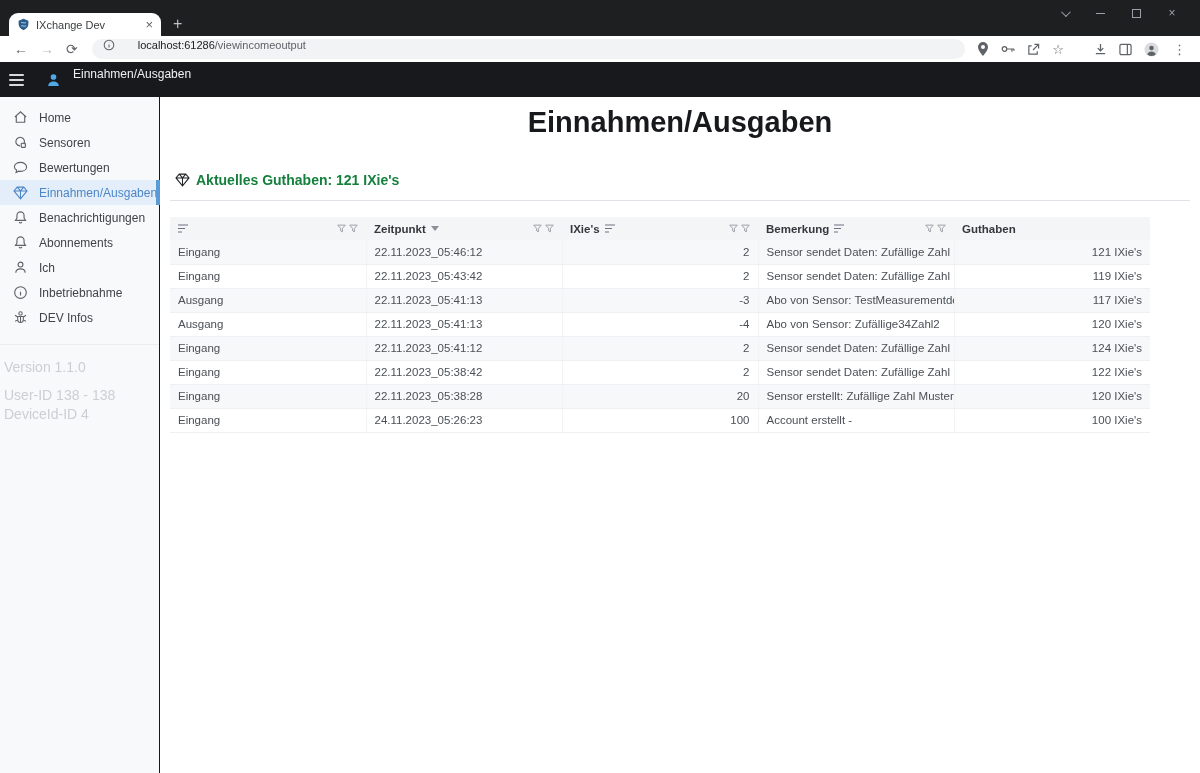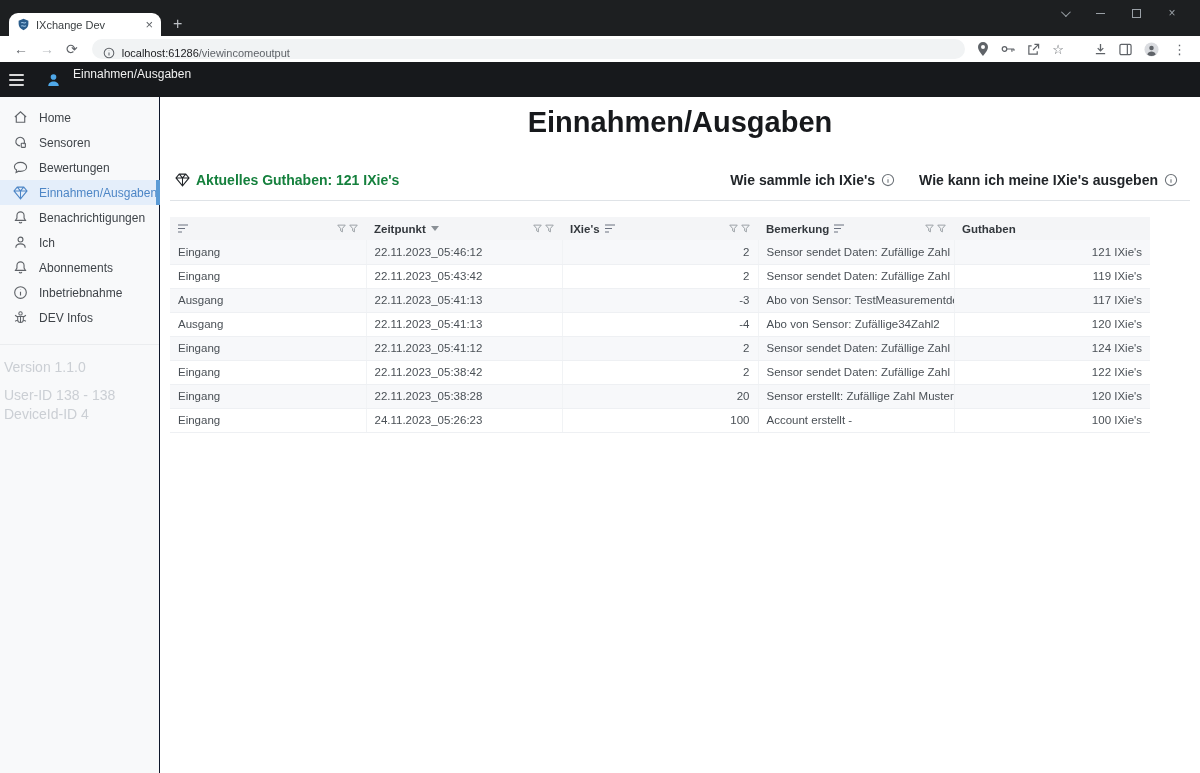--- a/index.html
+++ b/index.html
@@ -14,21 +14,21 @@
   .newtab{color:#bdc1c6;font-size:16px;margin:0 0 4px 12px;line-height:1}
   .win-controls{position:absolute;right:10px;top:0;height:26px;display:flex;align-items:center;gap:0;color:#9aa0a6}
   .win-btn{width:36px;text-align:center;font-size:12px}
   .chev{display:inline-block;width:7px;height:7px;border-right:1.4px solid #9aa0a6;border-bottom:1.4px solid #9aa0a6;transform:rotate(45deg) translateY(-2px)}
   .minim{display:inline-block;width:9px;border-top:1.4px solid #9aa0a6;vertical-align:middle}
   .maxim{display:inline-block;width:9px;height:9px;border:1.2px solid #9aa0a6;vertical-align:middle}
 
   .toolbar{height:26px;background:#ffffff;display:flex;align-items:center;padding:0 8px}
   .nav-glyph{color:#5f6368;font-size:14px;padding:0 6px;line-height:1}
   .nav-glyph.dim{color:#b8bcc0}
-  .urlbar{flex:1;height:20px;background:#f1f3f4;border-radius:11px;display:flex;align-items:flex-end;padding:0 11px;margin:0 8px;gap:7px}
+  .urlbar{flex:1;height:20px;background:#f1f3f4;border-radius:11px;display:flex;align-items:flex-start;padding:0 11px;margin:0 8px;gap:23px}
   .url-text{font-size:11px;color:#202124;white-space:nowrap}
   .url-text .path{color:#5f6368}
   .tb-right{display:flex;align-items:center;gap:12px;padding:0 4px}
   .tb-right .gap{width:6px}
   .star{color:#5f6368;font-size:13px;line-height:1}
   .dots{color:#5f6368;font-size:13px;line-height:1;padding:0 2px}
 
   
   .appbar{height:35px;background:#17191c;display:flex;align-items:center;color:#f1f1f1}
   .hamburger{margin-left:9px;width:15px;display:flex;flex-direction:column;gap:3px}
@@ -176,30 +176,30 @@
       <span>Einnahmen/Ausgaben</span>
     </div>
     <div class="nav-item">
       <svg width="15" height="15" viewBox="0 0 16 16" fill="none" stroke-width="1.2">
           <path d="M8 2a3.8 3.8 0 0 1 3.8 3.8v2.9L13.3 11H2.7l1.5-2.3V5.8A3.8 3.8 0 0 1 8 2ZM6.6 12.8a1.5 1.5 0 0 0 2.8 0"></path>
         </svg>
       <span>Benachrichtigungen</span>
     </div>
     <div class="nav-item">
       <svg width="15" height="15" viewBox="0 0 16 16" fill="none" stroke-width="1.2">
+          <path d="M8 2a3.8 3.8 0 0 1 3.8 3.8v2.9L13.3 11H2.7l1.5-2.3V5.8A3.8 3.8 0 0 1 8 2ZM6.6 12.8a1.5 1.5 0 0 0 2.8 0"></path>
+        </svg>
+      <span>Abonnements</span>
+    </div>
+    <div class="nav-item">
+      <svg width="15" height="15" viewBox="0 0 16 16" fill="none" stroke-width="1.2">
           <circle cx="8" cy="4.8" r="2.6"></circle>
           <path d="M3 13.6c0-2.8 2.2-4.2 5-4.2s5 1.4 5 4.2"></path>
         </svg>
       <span>Ich</span>
-    </div>
-    <div class="nav-item">
-      <svg width="15" height="15" viewBox="0 0 16 16" fill="none" stroke-width="1.2">
-          <path d="M8 2a3.8 3.8 0 0 1 3.8 3.8v2.9L13.3 11H2.7l1.5-2.3V5.8A3.8 3.8 0 0 1 8 2ZM6.6 12.8a1.5 1.5 0 0 0 2.8 0"></path>
-        </svg>
-      <span>Abonnements</span>
     </div>
     <div class="nav-item">
       <svg width="15" height="15" viewBox="0 0 16 16" fill="none" stroke-width="1.2">
           <circle cx="8" cy="8" r="6.2"></circle>
           <path d="M8 4.8v.2M8 7.2v4"></path>
         </svg>
       <span>Inbetriebnahme</span>
     </div>
     <div class="nav-item">
       <svg width="15" height="15" viewBox="0 0 16 16" fill="none" stroke-width="1.1">
@@ -219,36 +219,20 @@
   <div class="content">
     <h1 class="page-title">Einnahmen/Ausgaben</h1>
 
     <div class="balance-row">
       <div class="balance">
         <svg width="15" height="14" viewBox="0 0 16 15" fill="none" stroke="#212529" stroke-width="1.1">
             <path d="M4.5 1.2h7L15 5.3 8 13.8 1 5.3ZM1 5.3h14M4.5 1.2 8 5.3l3.5-4.1M8 5.3v8.5"></path>
           </svg>
         <span>Aktuelles Guthaben: 121 IXie's</span>
       </div>
-      <div class="help-links">
-        <span class="help-link">
-          <span>Wie sammle ich IXie's</span>
-          <svg width="14" height="14" viewBox="0 0 16 16" fill="none" stroke="#6b7177" stroke-width="1.2">
-              <circle cx="8" cy="8" r="6.4"></circle>
-              <path d="M8 4.8v.2M8 7.2v4"></path>
-            </svg>
-        </span>
-        <span class="help-link">
-          <span>Wie kann ich meine IXie's ausgeben</span>
-          <svg width="14" height="14" viewBox="0 0 16 16" fill="none" stroke="#6b7177" stroke-width="1.2">
-              <circle cx="8" cy="8" r="6.4"></circle>
-              <path d="M8 4.8v.2M8 7.2v4"></path>
-            </svg>
-        </span>
-      </div>
     </div>
 
     <div class="content-divider"></div>
 
     <table class="grid">
       <colgroup>
           <col>
           <col>
           <col>
           <col>

